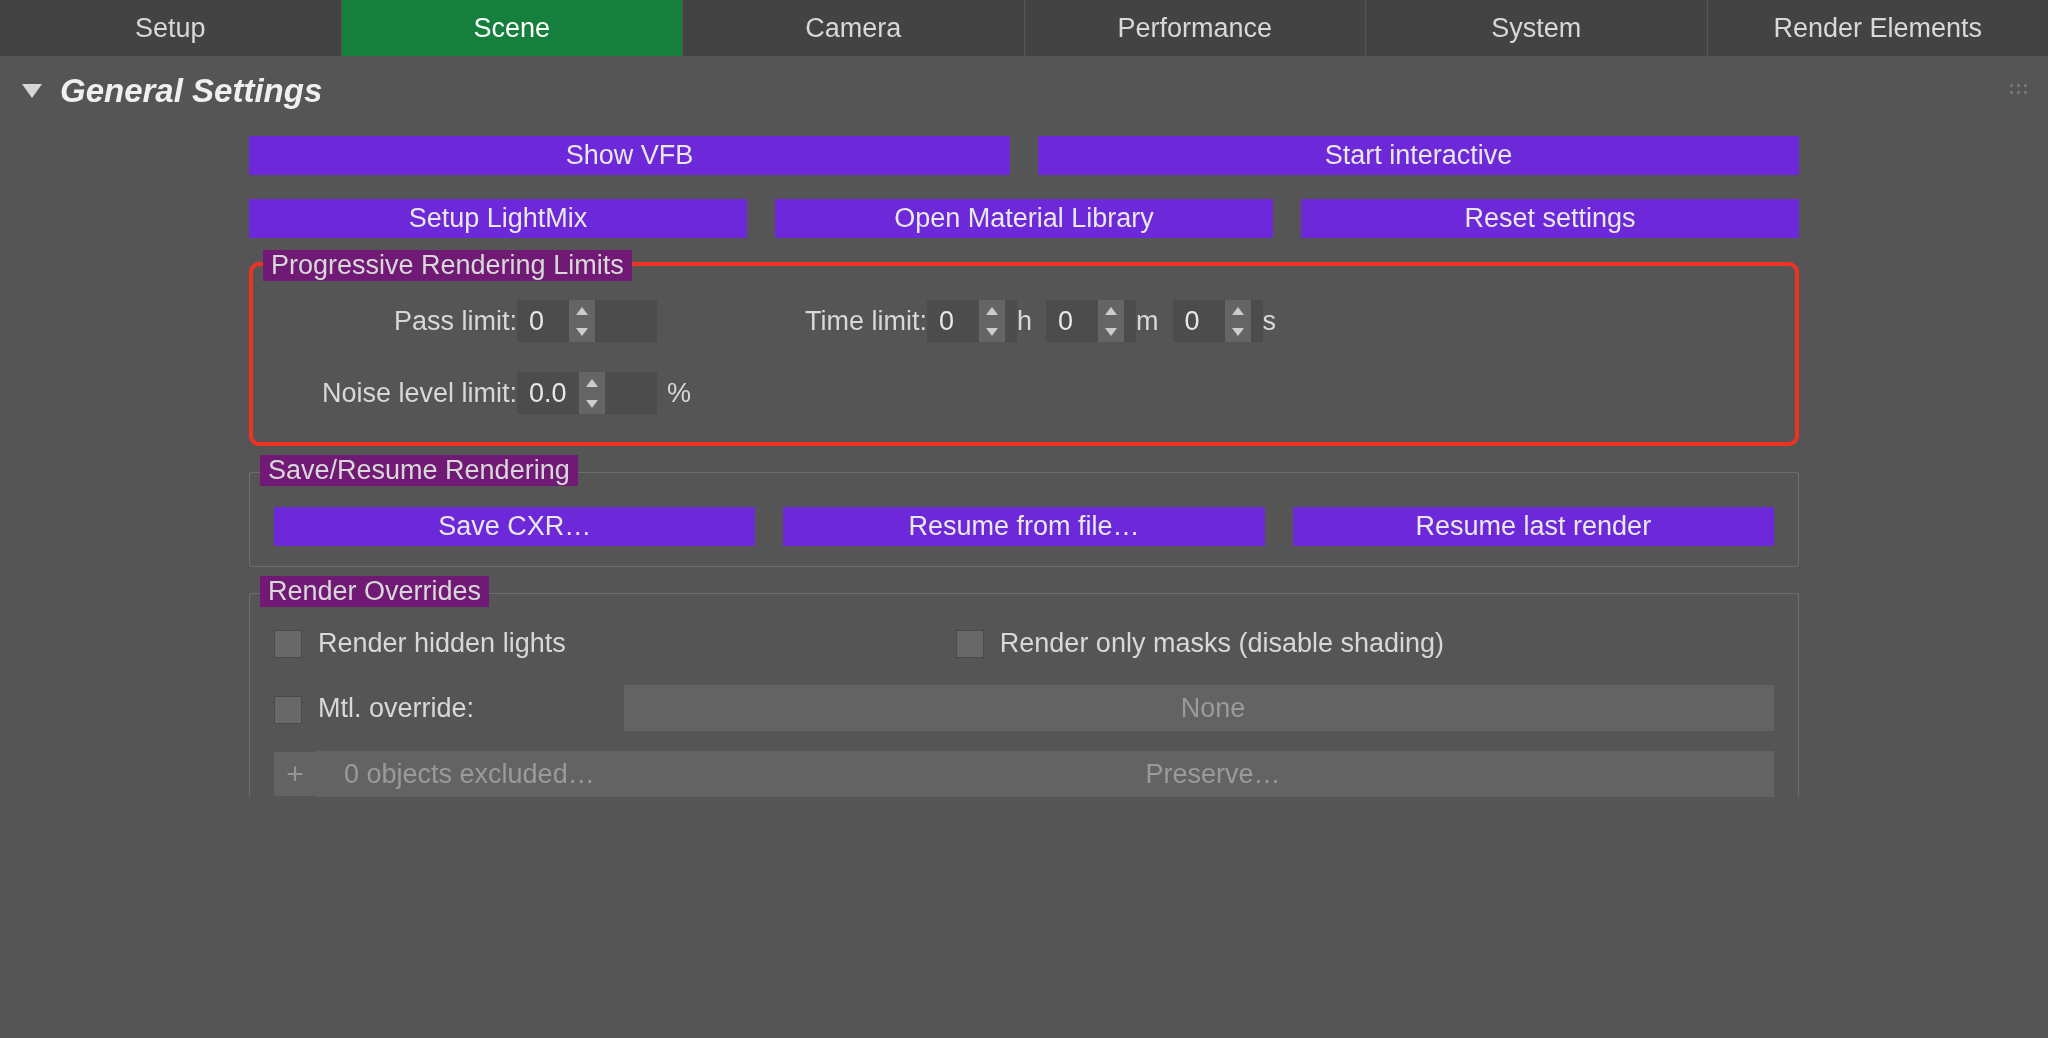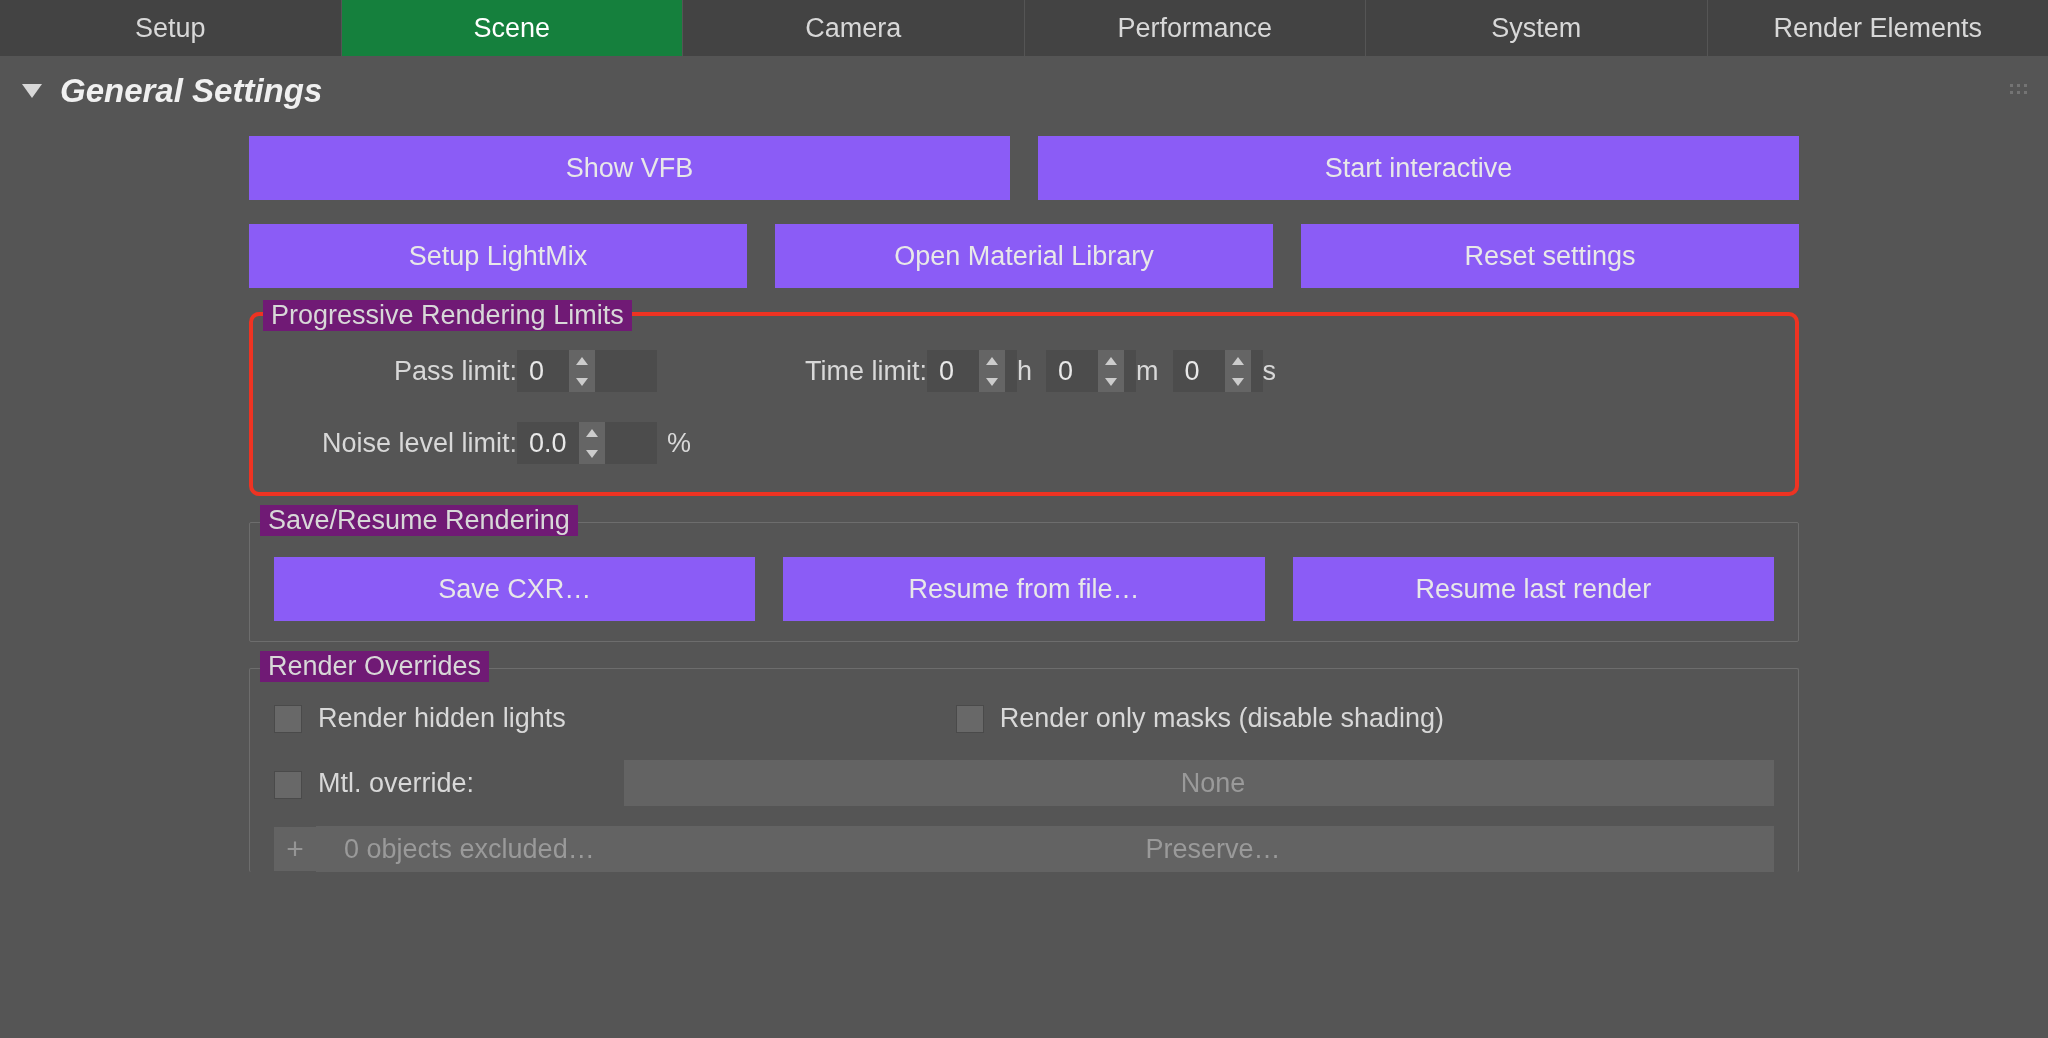--- a/index.html
+++ b/index.html
@@ -68,24 +68,24 @@
     padding: 16px 40px 0 40px;
     display: flex;
     justify-content: center;
   }
   .inner {
     width: 1550px;
   }
 
   
   .btn {
-    background: #8b5cf6;
+    background: #6d28d9;
     color: #e8e8e8;
     border: none;
-    height: 64px;
+    height: 39px;
     display: flex;
     align-items: center;
     justify-content: center;
     cursor: pointer;
     font-size: 27px;
   }
   .btn.disabled {
     color: #959595;
     background: #636363;
   }

